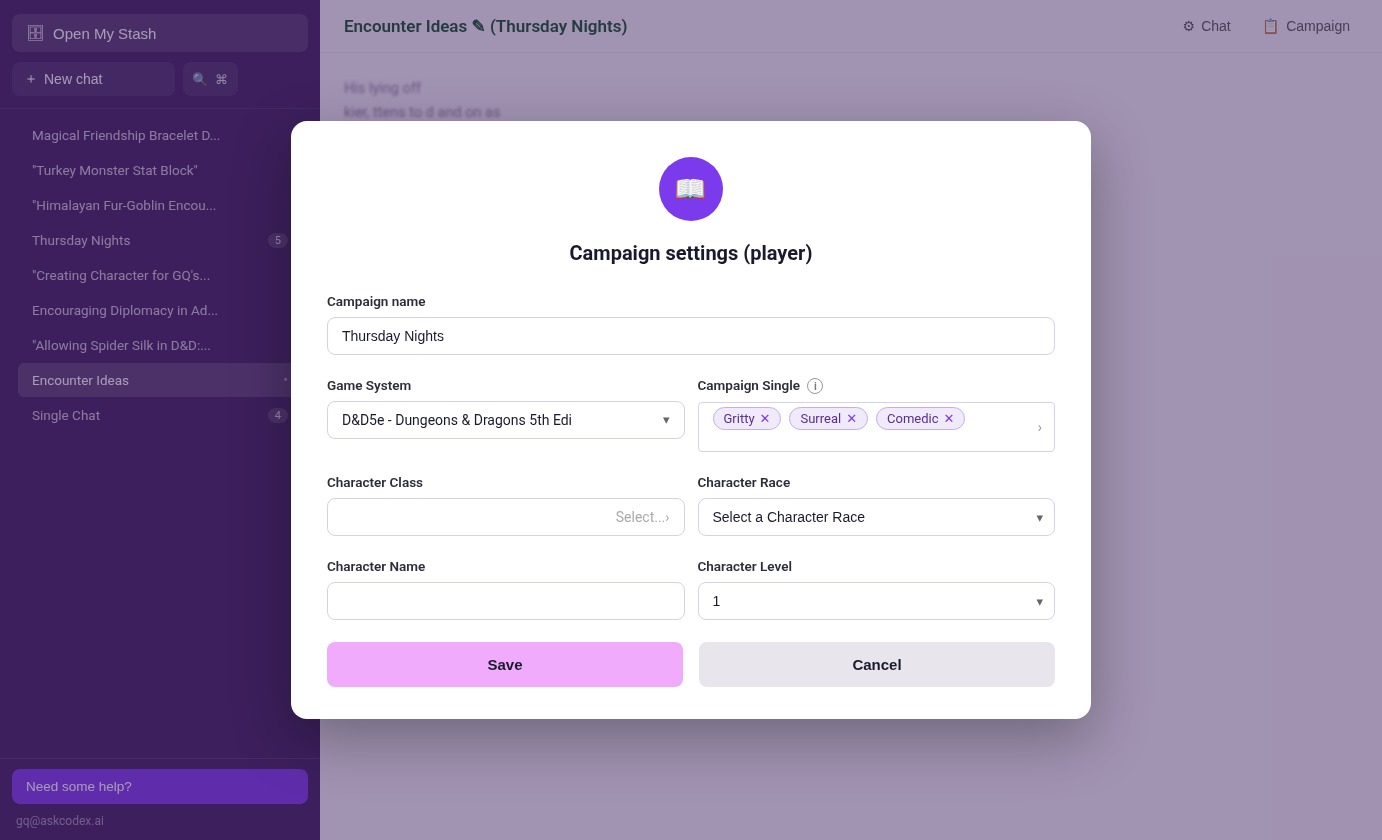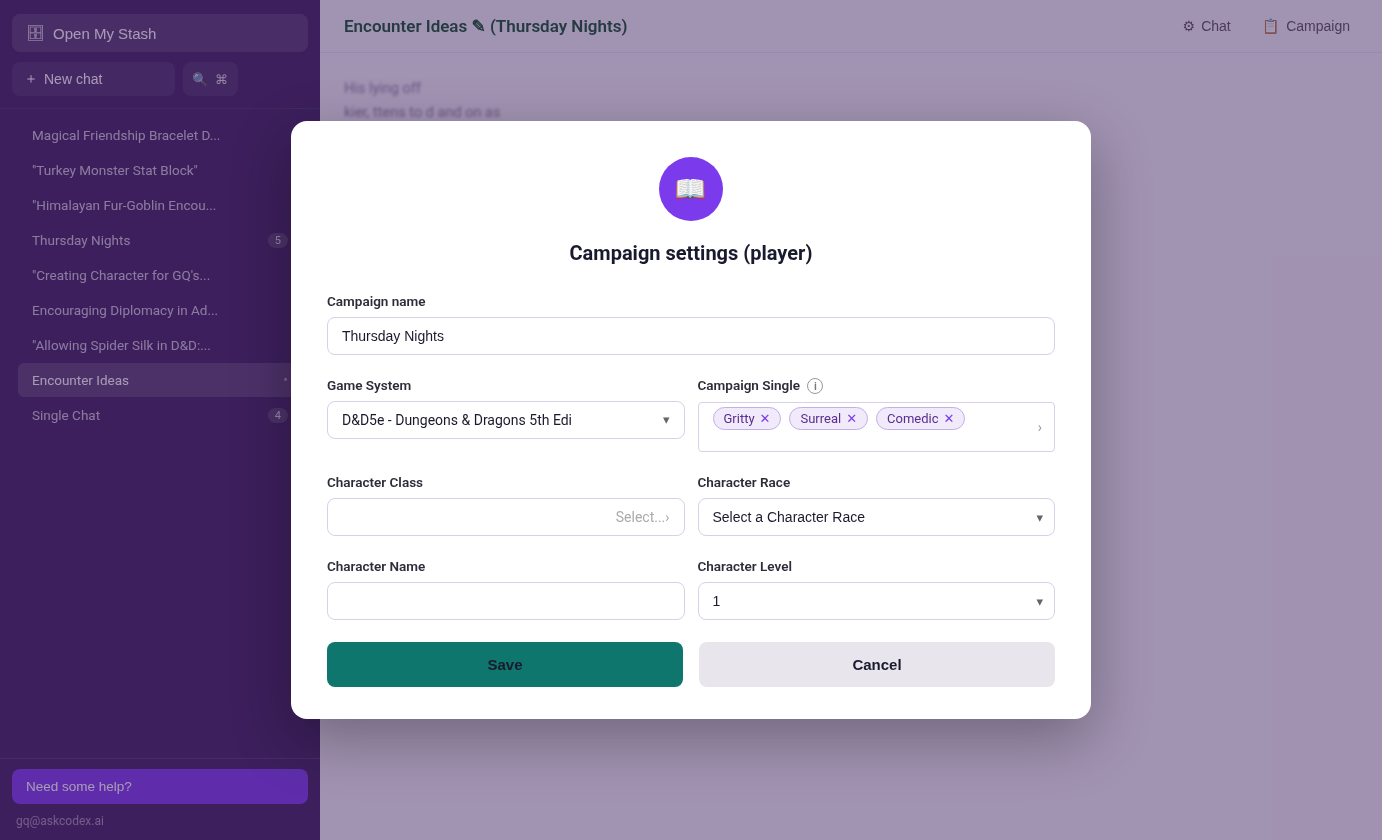--- a/index.html
+++ b/index.html
@@ -329,21 +329,21 @@
       cursor: pointer;
     }
     
     .modal-buttons {
       display: grid;
       grid-template-columns: 1fr 1fr;
       gap: 16px;
       margin-top: 10px;
     }
     .btn-save {
-      background: #0f766e;
+      background: #f0abfc;
       border: none;
       border-radius: 8px;
       padding: 14px;
       font-size: 15px;
       font-weight: 600;
       color: #1a1a2e;
       cursor: pointer;
     }
     .btn-cancel {
       background: #e8e5ec;

